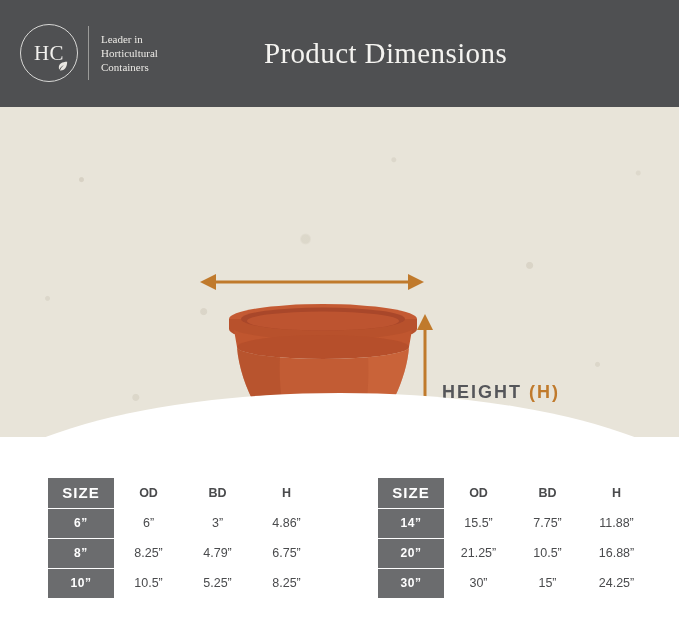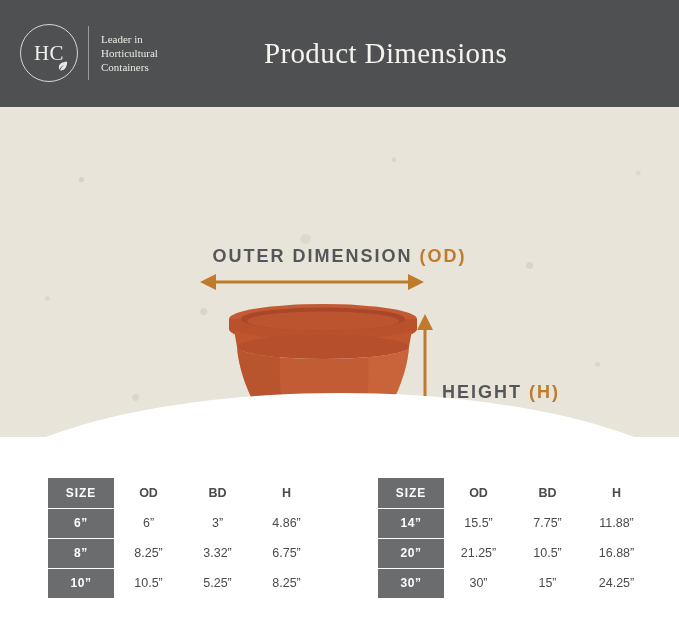--- a/index.html
+++ b/index.html
@@ -120,21 +120,21 @@
   table.left-tbl  { left:48px;  top:0; width:273px; }
   table.right-tbl { left:378px; top:0; width:273px; }
   table.dim th, table.dim td {
     height:30px; text-align:center; font-weight:normal;
     border:0;
   }
   table.dim th.size-h, table.dim td.size-c {
     background:#6b6c6e; color:#ffffff; font-weight:bold;
     width:66px; letter-spacing:0.6px; font-size:12px;
   }
-  table.dim th.size-h { font-size:12px; letter-spacing:1px; }
+  table.dim th.size-h { font-size:15px; letter-spacing:1px; }
   table.dim th.col-h { font-weight:bold; color:#4a4b4d; font-size:12.5px; width:69px;margin-left:9px; }
   table.dim td.val { color:#4a4b4d; font-size:12.5px; }
   table.dim tr.sep td, table.dim tr.sep th { border-bottom:1px solid #ffffff; }
 </style>
 </head>
 <body>
 
 <div class="page">
 
   <div class="header">
@@ -151,24 +151,20 @@
         <div>Horticultural</div>
         <div>Containers</div>
       </div>
     </div>
     <div class="header-title">Product Dimensions</div>
   </div>
 
   <div class="panel">
     <div class="panel-speckle"></div>
 
-    <div class="lbl od-label">
-      <span>OUTER DIMENSION</span>
-      <span class="accent">(OD)</span>
-    </div>
 
     <svg class="arrow-svg" style="left:200px; top:163px;" width="224" height="24">
       <line x1="14" y1="12" x2="210" y2="12" stroke="#c07a2c" stroke-width="3"></line>
       <polygon points="0,12 16,4 16,20" fill="#c07a2c"></polygon>
       <polygon points="224,12 208,4 208,20" fill="#c07a2c"></polygon>
     </svg>
 
     <svg class="arrow-svg" style="left:413px; top:207px;" width="24" height="172">
       <line x1="12" y1="14" x2="12" y2="158" stroke="#c07a2c" stroke-width="3"></line>
       <polygon points="12,0 4,16 20,16" fill="#c07a2c"></polygon>
@@ -225,21 +221,21 @@
       </tr>
       <tr class="sep">
         <td class="size-c">6”</td>
         <td class="val">6”</td>
         <td class="val">3”</td>
         <td class="val">4.86”</td>
       </tr>
       <tr class="sep">
         <td class="size-c">8”</td>
         <td class="val">8.25”</td>
-        <td class="val">3.32”</td>
+        <td class="val">4.79”</td>
         <td class="val">6.75”</td>
       </tr>
       <tr class="sep">
         <td class="size-c">10”</td>
         <td class="val">10.5”</td>
         <td class="val">5.25”</td>
         <td class="val">8.25”</td>
       </tr>
     </tbody>
       </table>

